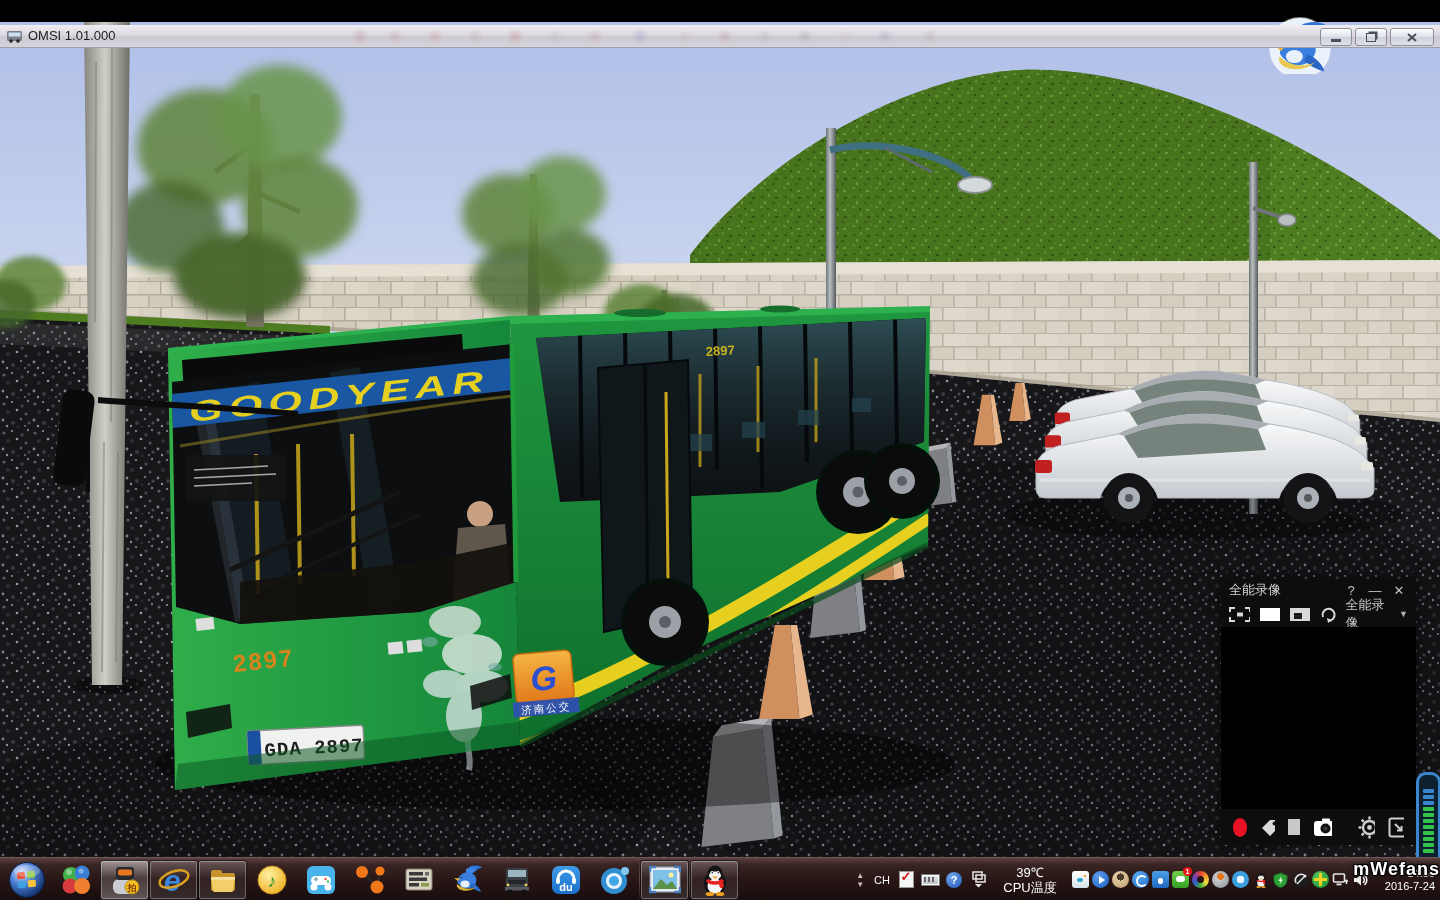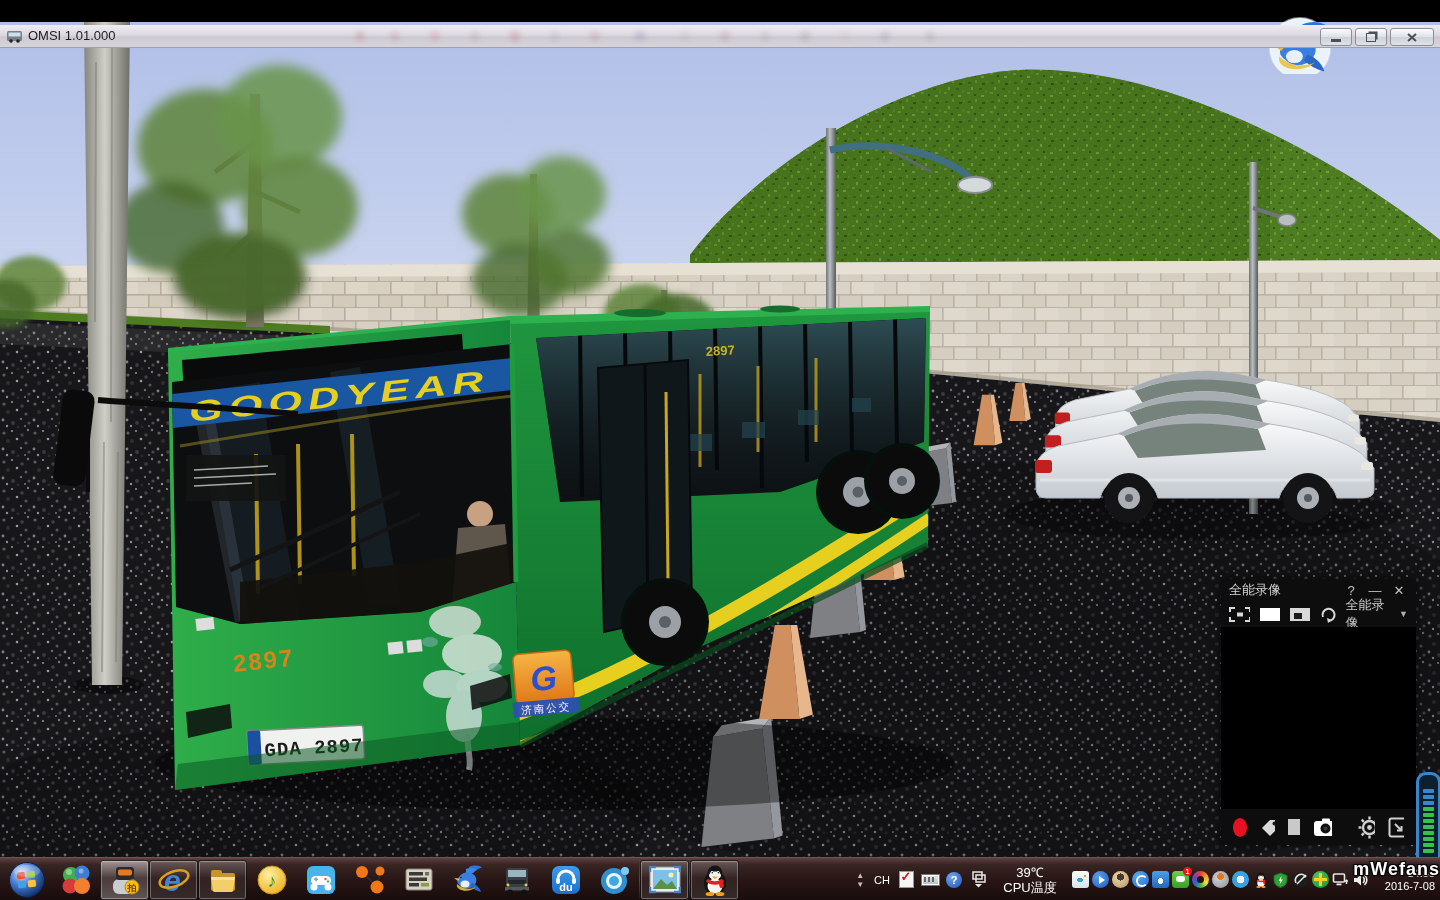--- a/index.html
+++ b/index.html
@@ -857,19 +857,19 @@
         </span>
         <span class="mi mi-spkw">
           <svg width="16" height="16">
               <polygon points="1,6 4,6 8,2.5 8,13.5 4,10 1,10" fill="#f0f0f0"></polygon>
               <path d="M10,5 A4,4 0 0 1 10,11 M11.5,3 A6.5,6.5 0 0 1 11.5,13" stroke="#f0f0f0" stroke-width="1.6" fill="none"></path>
             </svg>
         </span>
       </div>
       <div id="clock">
         <div>14:55</div>
-        <div>2016-7-08</div>
+        <div>2016-7-24</div>
       </div>
       <div id="watermark">mWefans</div>
     </div>
   </div>
 
 </div>
 
 </body></html>

